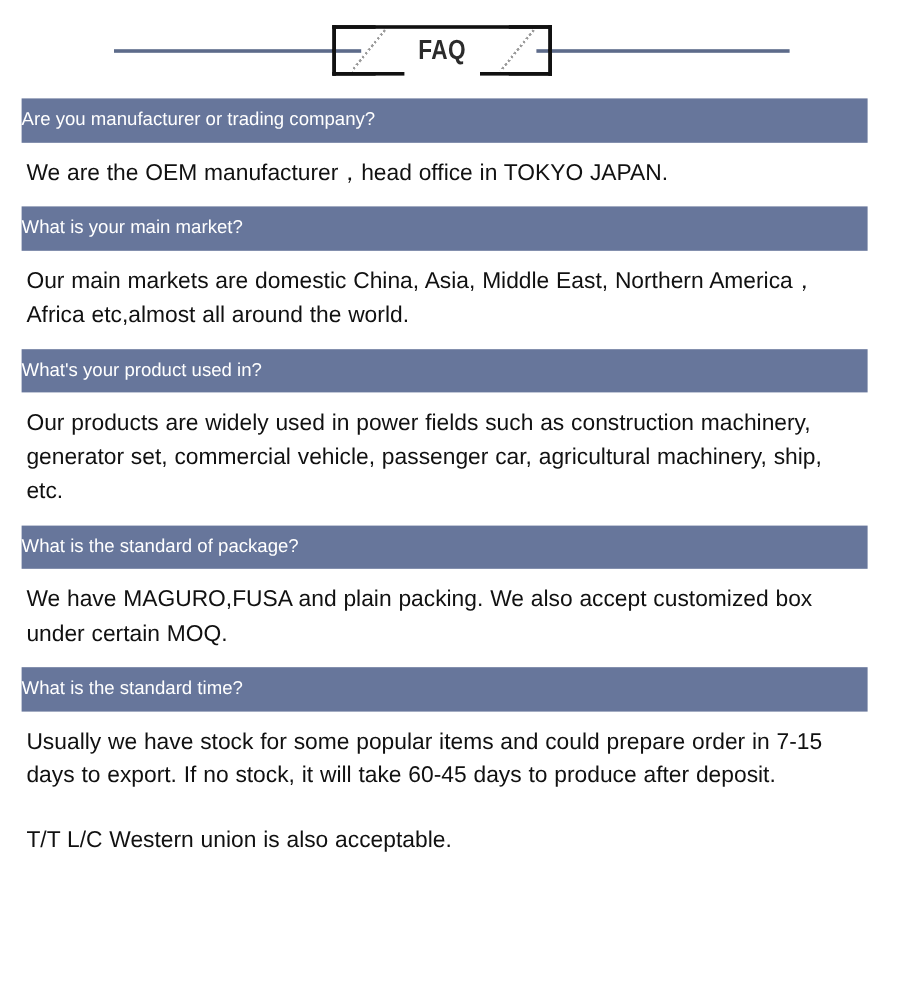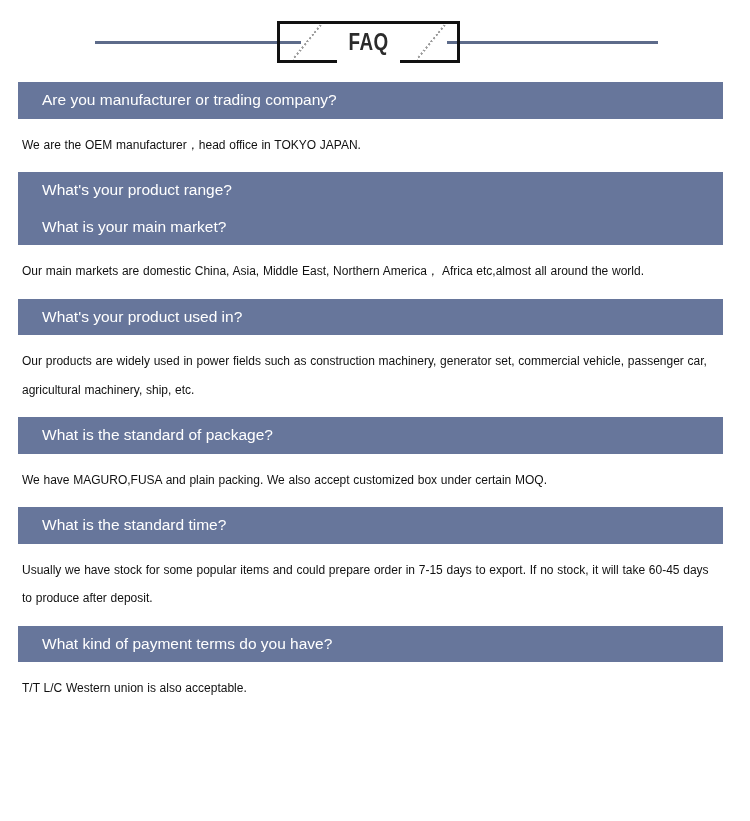--- a/index.html
+++ b/index.html
@@ -102,27 +102,27 @@
   .faq-item { margin: 0; }
 
   .question-bar {
     margin-left: 18px;
     width: 705px;
     box-sizing: border-box;
     background: #67769b;
     color: #ffffff;
     font-size: 15.5px;
     line-height: 1;
-    padding: 10px 0 11px 24px;
+    padding: 10px 0 11px 0;
   }
   .answer {
     margin-left: 22px;
     width: 702px;
     box-sizing: border-box;
-    font-size: 12px;
+    font-size: 19px;
     line-height: 28.5px;
     color: #111111;
     padding-top: 12px;
     padding-bottom: 13px;
     padding-right: 4px;
     word-spacing: 0.4px;
   }
 </style>
 </head>
 <body>
@@ -148,21 +148,20 @@
 </div>
 
 <div class="faq-list">
 
   <div class="faq-item">
     <div class="question-bar">Are you manufacturer or trading company?</div>
     <div class="answer">We are the OEM manufacturer，head office in TOKYO JAPAN.</div>
   </div>
 
   <div class="faq-item">
-    <div class="question-bar">What's your product range?</div>
   </div>
 
   <div class="faq-item">
     <div class="question-bar">What is your main market?</div>
     <div class="answer">Our main markets are domestic China, Asia, Middle East, Northern America，  Africa etc,almost all around the world.</div>
   </div>
 
   <div class="faq-item">
     <div class="question-bar">What's your product used in?</div>
     <div class="answer">Our products are widely used in power fields such as construction machinery, generator set, commercial vehicle, passenger car, agricultural machinery, ship, etc.</div>
@@ -172,17 +171,16 @@
     <div class="question-bar">What is the standard of package?</div>
     <div class="answer">We have MAGURO,FUSA and plain packing. We also accept customized box under certain MOQ.</div>
   </div>
 
   <div class="faq-item">
     <div class="question-bar">What is the standard time?</div>
     <div class="answer">Usually we have stock for some popular items and could prepare order in 7-15 days to export. If no stock, it will take 60-45 days to produce after deposit.</div>
   </div>
 
   <div class="faq-item">
-    <div class="question-bar">What kind of payment terms do you have?</div>
     <div class="answer">T/T L/C Western union is also acceptable.</div>
   </div>
 
 </div>
 
 </body></html>

